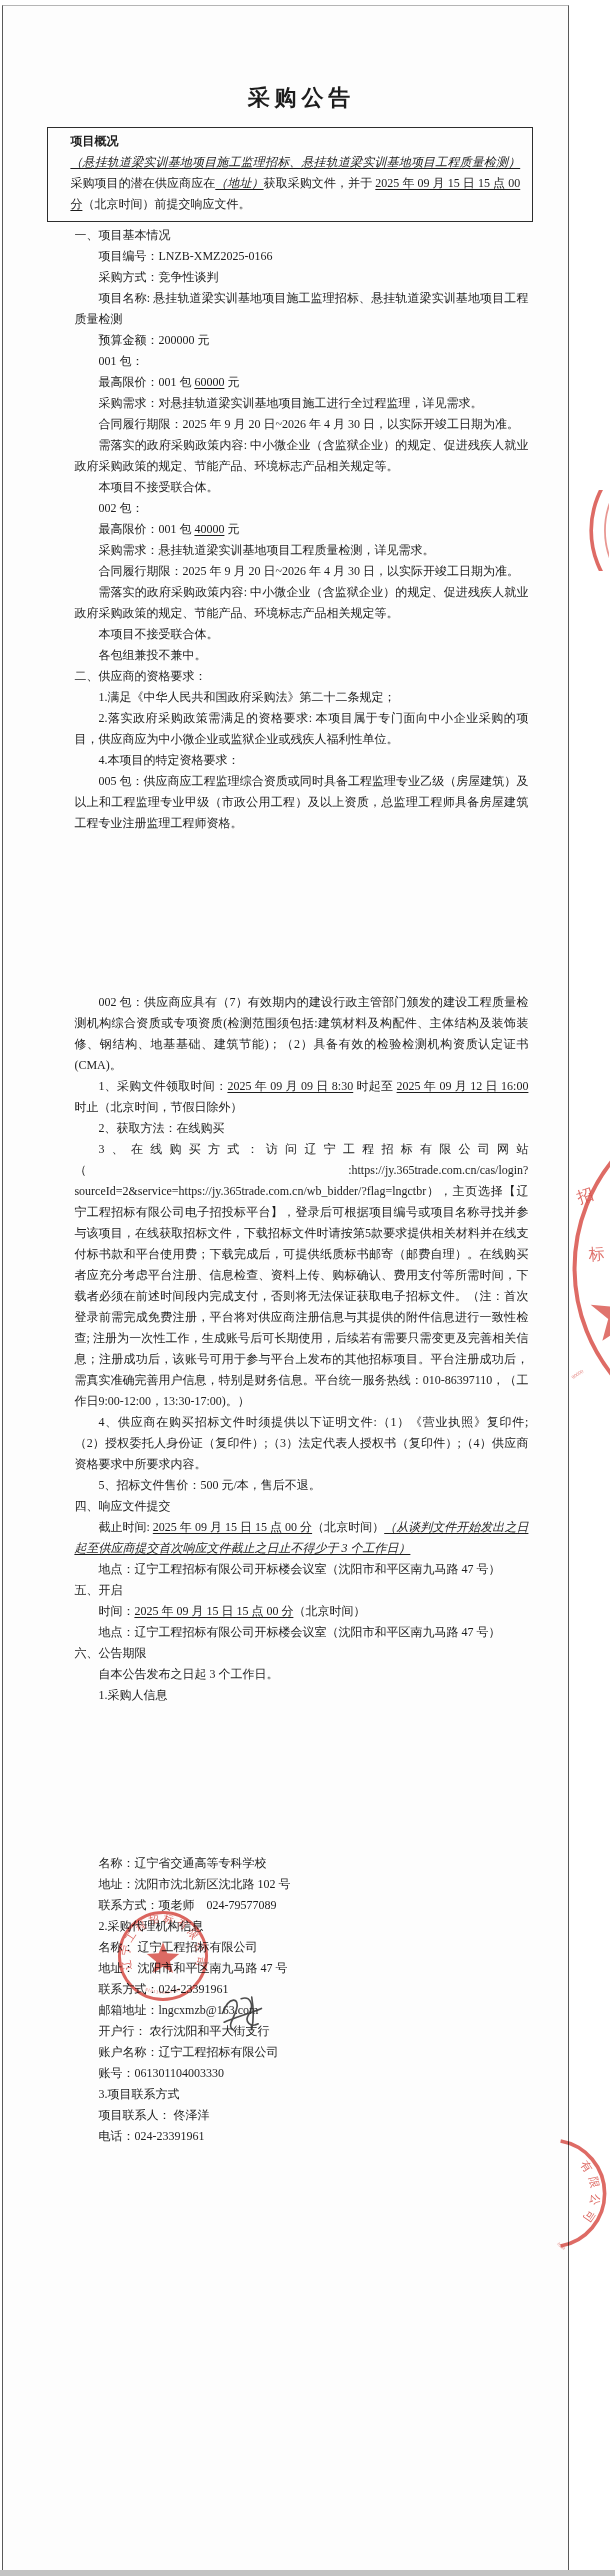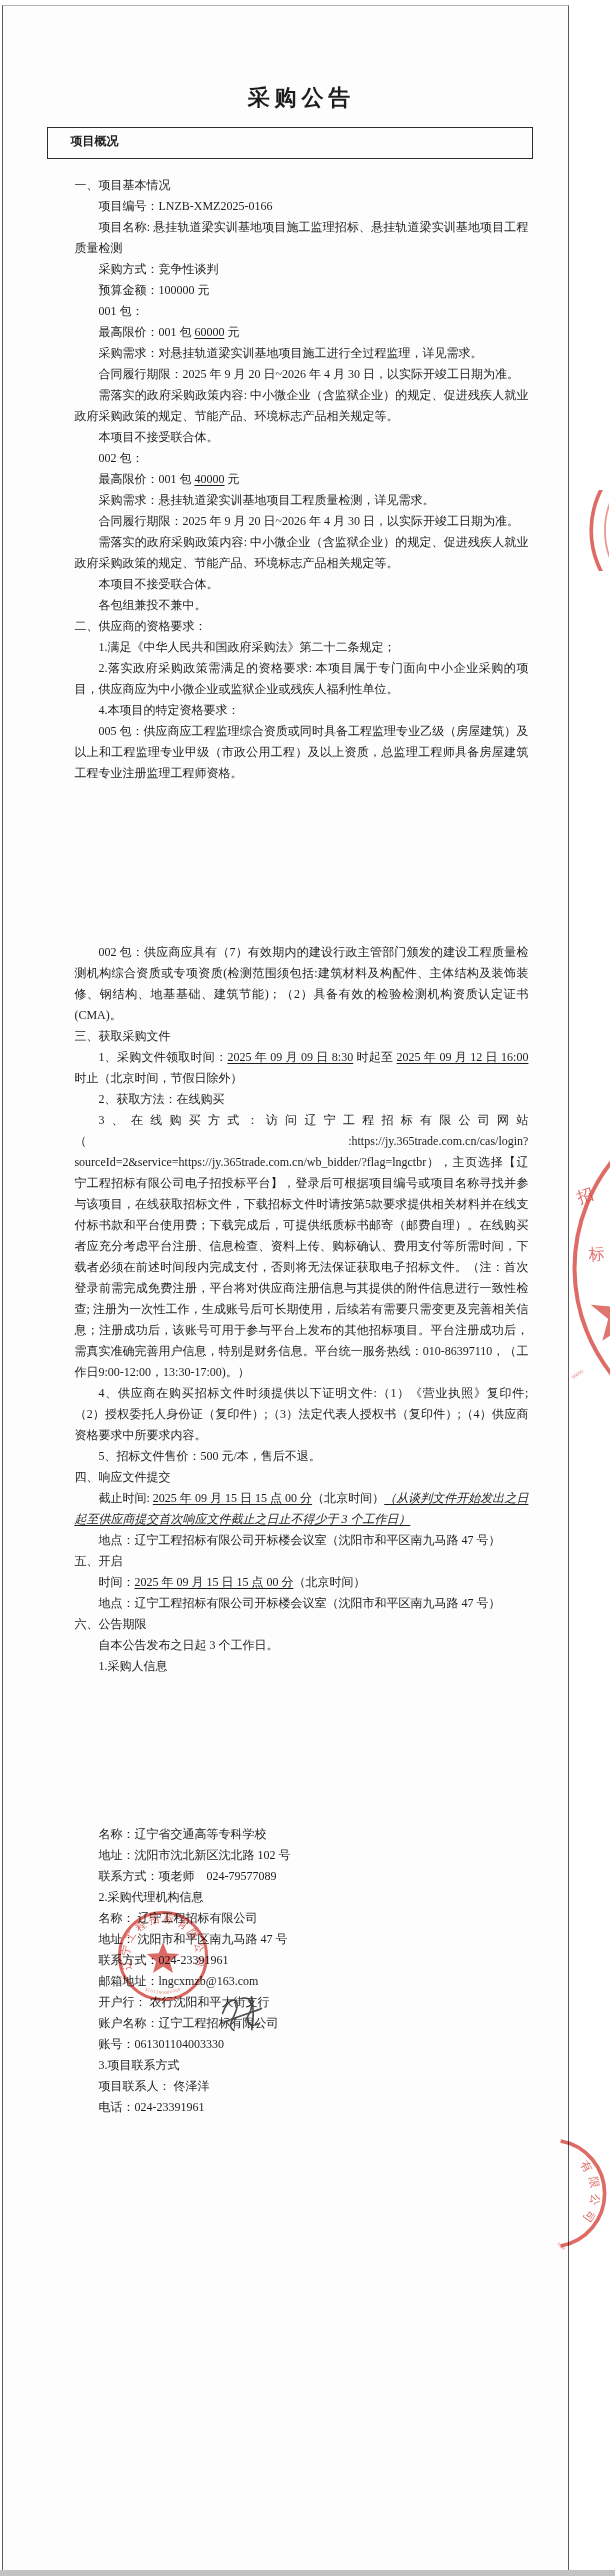--- a/index.html
+++ b/index.html
@@ -15,21 +15,21 @@
   }
   .bottom-band{position:absolute;left:0;top:2570px;width:616px;height:6.5px;background:#c3c3c3;}
   .content{
     padding:78px 40px 0 71px;font-size:12px;line-height:21px;text-align:justify;
   }
   .doc-title{
     text-align:center;font-size:22px;font-weight:bold;letter-spacing:4.8px;line-height:27.5px;
     margin:0 0 15.3px 0;text-indent:0;
   }
   .obox{
-    border:0.8px solid #2d2d2d;margin:0 -4.8px 16px -27px;padding:3.2px 12px 5.7px 22px;
+    border:0.8px solid #2d2d2d;margin:0 -4.8px 3px -27px;padding:3.2px 12px 5.7px 22px;
   }
   p{margin:0;text-indent:2em;}
   p.h{font-family:"Liberation Sans","DejaVu Sans",sans-serif;font-weight:normal;text-indent:0;}
   p.blabel{font-family:"Liberation Sans","DejaVu Sans",sans-serif;font-weight:bold;text-indent:0;}
   p.noind{text-indent:0;}
   .u{text-decoration:underline;text-underline-offset:2.4px;}
   .iu{font-style:italic;text-decoration:underline;text-underline-offset:2.4px;}
   .sp1{height:158px;}
   .sp2{height:147px;}
   .stamp{position:absolute;mix-blend-mode:multiply;pointer-events:none;}
@@ -38,27 +38,28 @@
 </head>
 <body>
 
 <div class="page">
   <div class="content">
 
     <p class="doc-title">采购公告</p>
 
     <div class="obox">
       <p class="blabel">项目概况</p>
+      <p class="noind"><span class="iu">（悬挂轨道梁实训基地项目施工监理招标、悬挂轨道梁实训基地项目工程质量检测）</span><span>采购项目的潜在供应商应在</span><span class="iu">（地址）</span><span>获取采购文件，并于 </span><span class="u">2025 年 09 月 15 日 15 点 00 分</span><span>（北京时间）前提交响应文件。</span></p>
     </div>
 
     <p class="h">一、项目基本情况</p>
     <p>项目编号：LNZB-XMZ2025-0166</p>
+    <p>采购方式：竞争性谈判</p>
     <p>项目名称: 悬挂轨道梁实训基地项目施工监理招标、悬挂轨道梁实训基地项目工程质量检测</p>
-    <p>采购方式：竞争性谈判</p>
-    <p>预算金额：100000 元</p>
+    <p>预算金额：200000 元</p>
     <p>001 包：</p>
     <p><span>最高限价：001 包 </span><span class="u">60000</span><span> 元</span></p>
     <p>采购需求：对悬挂轨道梁实训基地项目施工进行全过程监理，详见需求。</p>
     <p>合同履行期限：2025 年 9 月 20 日~2026 年 4 月 30 日，以实际开竣工日期为准。</p>
     <p>需落实的政府采购政策内容: 中小微企业（含监狱企业）的规定、促进残疾人就业政府采购政策的规定、节能产品、环境标志产品相关规定等。</p>
     <p>本项目不接受联合体。</p>
     <p>002 包：</p>
     <p><span>最高限价：001 包 </span><span class="u">40000</span><span> 元</span></p>
     <p>采购需求：悬挂轨道梁实训基地项目工程质量检测，详见需求。</p>
     <p>合同履行期限：2025 年 9 月 20 日~2026 年 4 月 30 日，以实际开竣工日期为准。</p>
@@ -69,21 +70,20 @@
     <p class="h">二、供应商的资格要求：</p>
     <p>1.满足《中华人民共和国政府采购法》第二十二条规定；</p>
     <p>2.落实政府采购政策需满足的资格要求: 本项目属于专门面向中小企业采购的项目，供应商应为中小微企业或监狱企业或残疾人福利性单位。</p>
     <p>4.本项目的特定资格要求：</p>
     <p>005 包：供应商应工程监理综合资质或同时具备工程监理专业乙级（房屋建筑）及以上和工程监理专业甲级（市政公用工程）及以上资质，总监理工程师具备房屋建筑工程专业注册监理工程师资格。</p>
 
     <div class="sp1"></div>
 
     <p>002 包：供应商应具有（7）有效期内的建设行政主管部门颁发的建设工程质量检测机构综合资质或专项资质(检测范围须包括:建筑材料及构配件、主体结构及装饰装修、钢结构、地基基础、建筑节能)；（2）具备有效的检验检测机构资质认定证书(CMA)。</p>
 
-    <p class="h">三、获取采购文件</p>
     <p><span>1、采购文件领取时间：</span><span class="u">2025 年 09 月 09 日 8:30</span><span> 时起至 </span><span class="u">2025 年 09 月 12 日 16:00</span><span> 时止（北京时间，节假日除外）</span></p>
     <p>2、获取方法：在线购买</p>
     <p>3、在线购买方式：访问辽宁工程招标有限公司网站（:https://jy.365trade.com.cn/cas/login?sourceId=2&amp;service=https://jy.365trade.com.cn/wb_bidder/?flag=lngctbr），主页选择【辽宁工程招标有限公司电子招投标平台】，登录后可根据项目编号或项目名称寻找并参与该项目，在线获取招标文件，下载招标文件时请按第5款要求提供相关材料并在线支付标书款和平台使用费；下载完成后，可提供纸质标书邮寄（邮费自理）。在线购买者应充分考虑平台注册、信息检查、资料上传、购标确认、费用支付等所需时间，下载者必须在前述时间段内完成支付，否则将无法保证获取电子招标文件。（注：首次登录前需完成免费注册，平台将对供应商注册信息与其提供的附件信息进行一致性检查; 注册为一次性工作，生成账号后可长期使用，后续若有需要只需变更及完善相关信息；注册成功后，该账号可用于参与平台上发布的其他招标项目。平台注册成功后，需真实准确完善用户信息，特别是财务信息。平台统一服务热线：010-86397110，（工作日9:00-12:00，13:30-17:00)。）</p>
     <p>4、供应商在购买招标文件时须提供以下证明文件:（1）《营业执照》复印件;（2）授权委托人身份证（复印件）;（3）法定代表人授权书（复印件）;（4）供应商资格要求中所要求内容。</p>
     <p>5、招标文件售价：500 元/本，售后不退。</p>
 
     <p class="h">四、响应文件提交</p>
     <p><span>截止时间: </span><span class="u">2025 年 09 月 15 日 15 点 00 分</span><span>（北京时间）</span><span class="iu">（从谈判文件开始发出之日起至供应商提交首次响应文件截止之日止不得少于 3 个工作日）</span></p>
     <p>地点：辽宁工程招标有限公司开标楼会议室（沈阳市和平区南九马路 47 号）</p>
 

